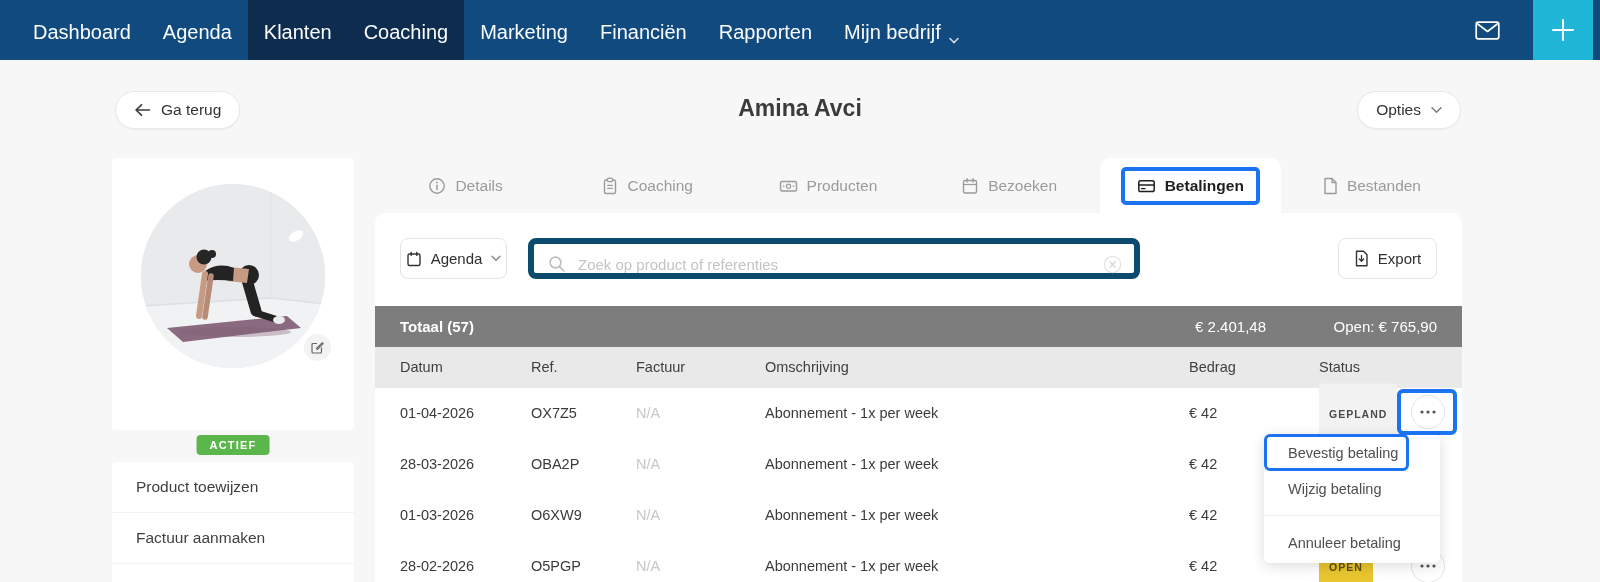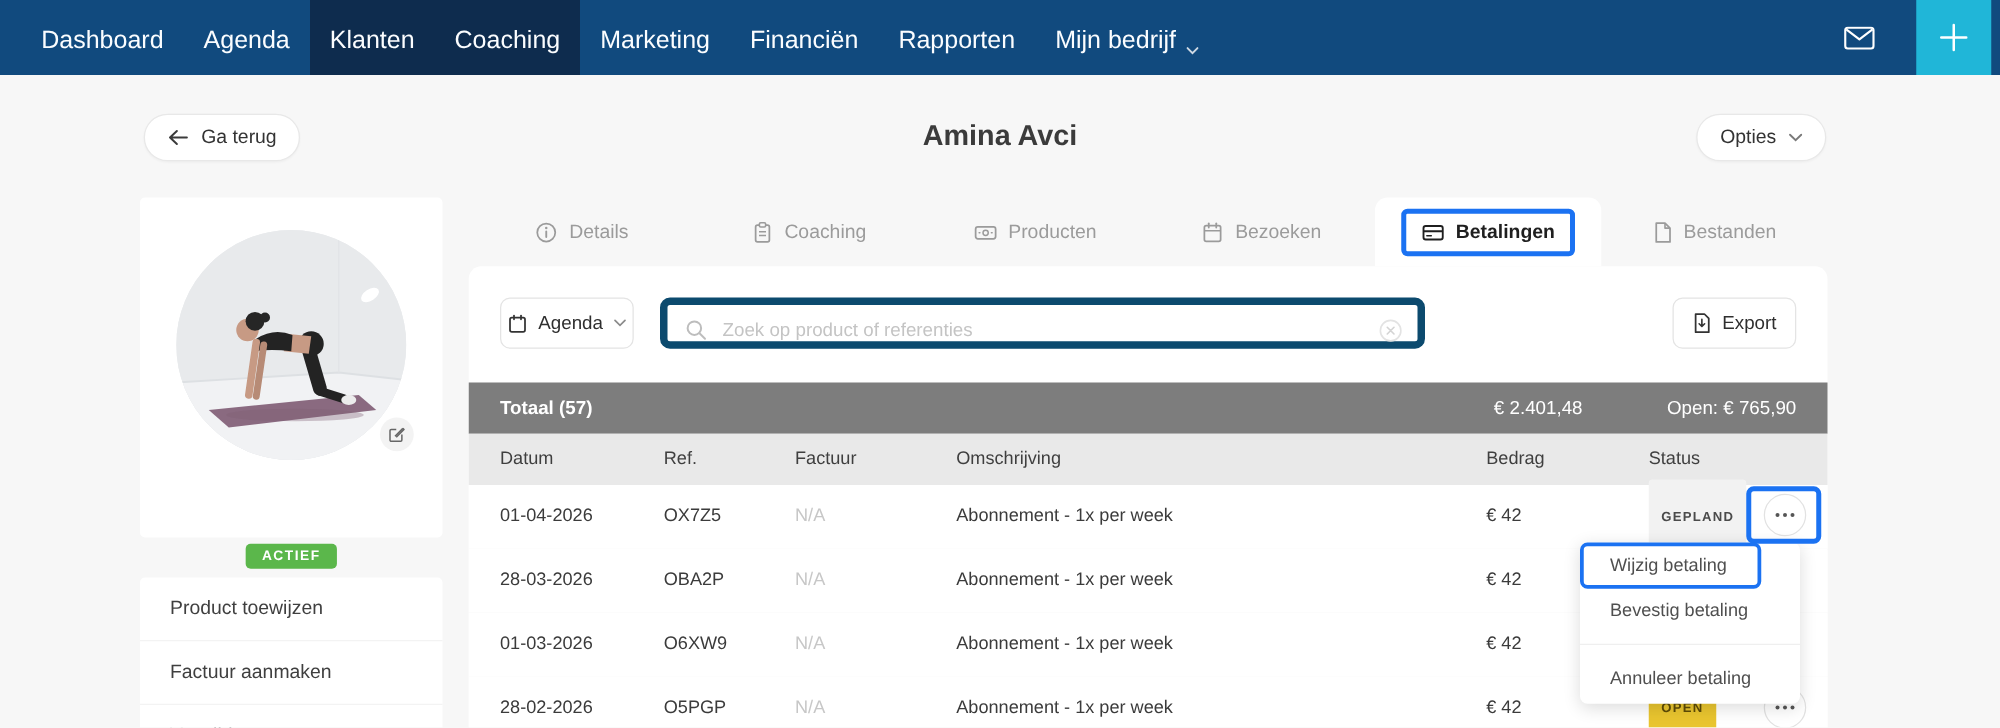--- a/index.html
+++ b/index.html
@@ -364,22 +364,22 @@
       <span>
           <svg width="16" height="4" viewBox="0 0 16 4">
             <circle cx="2" cy="2" r="1.6" fill="#555"></circle>
             <circle cx="8" cy="2" r="1.6" fill="#555"></circle>
             <circle cx="14" cy="2" r="1.6" fill="#555"></circle>
           </svg>
         </span>
     </div>
 
     <div class="ctx-menu">
+      <div class="ctx-item">Bevestig betaling</div>
       <div class="ctx-item">Wijzig betaling</div>
-      <div class="ctx-item">Bevestig betaling</div>
       <div class="ctx-div"></div>
       <div class="ctx-item">Annuleer betaling</div>
     </div>
 
     <div class="annot-box annot-dots"></div>
     <div class="annot-box annot-menu-item"></div>
 
   </div>
 </div>
 

